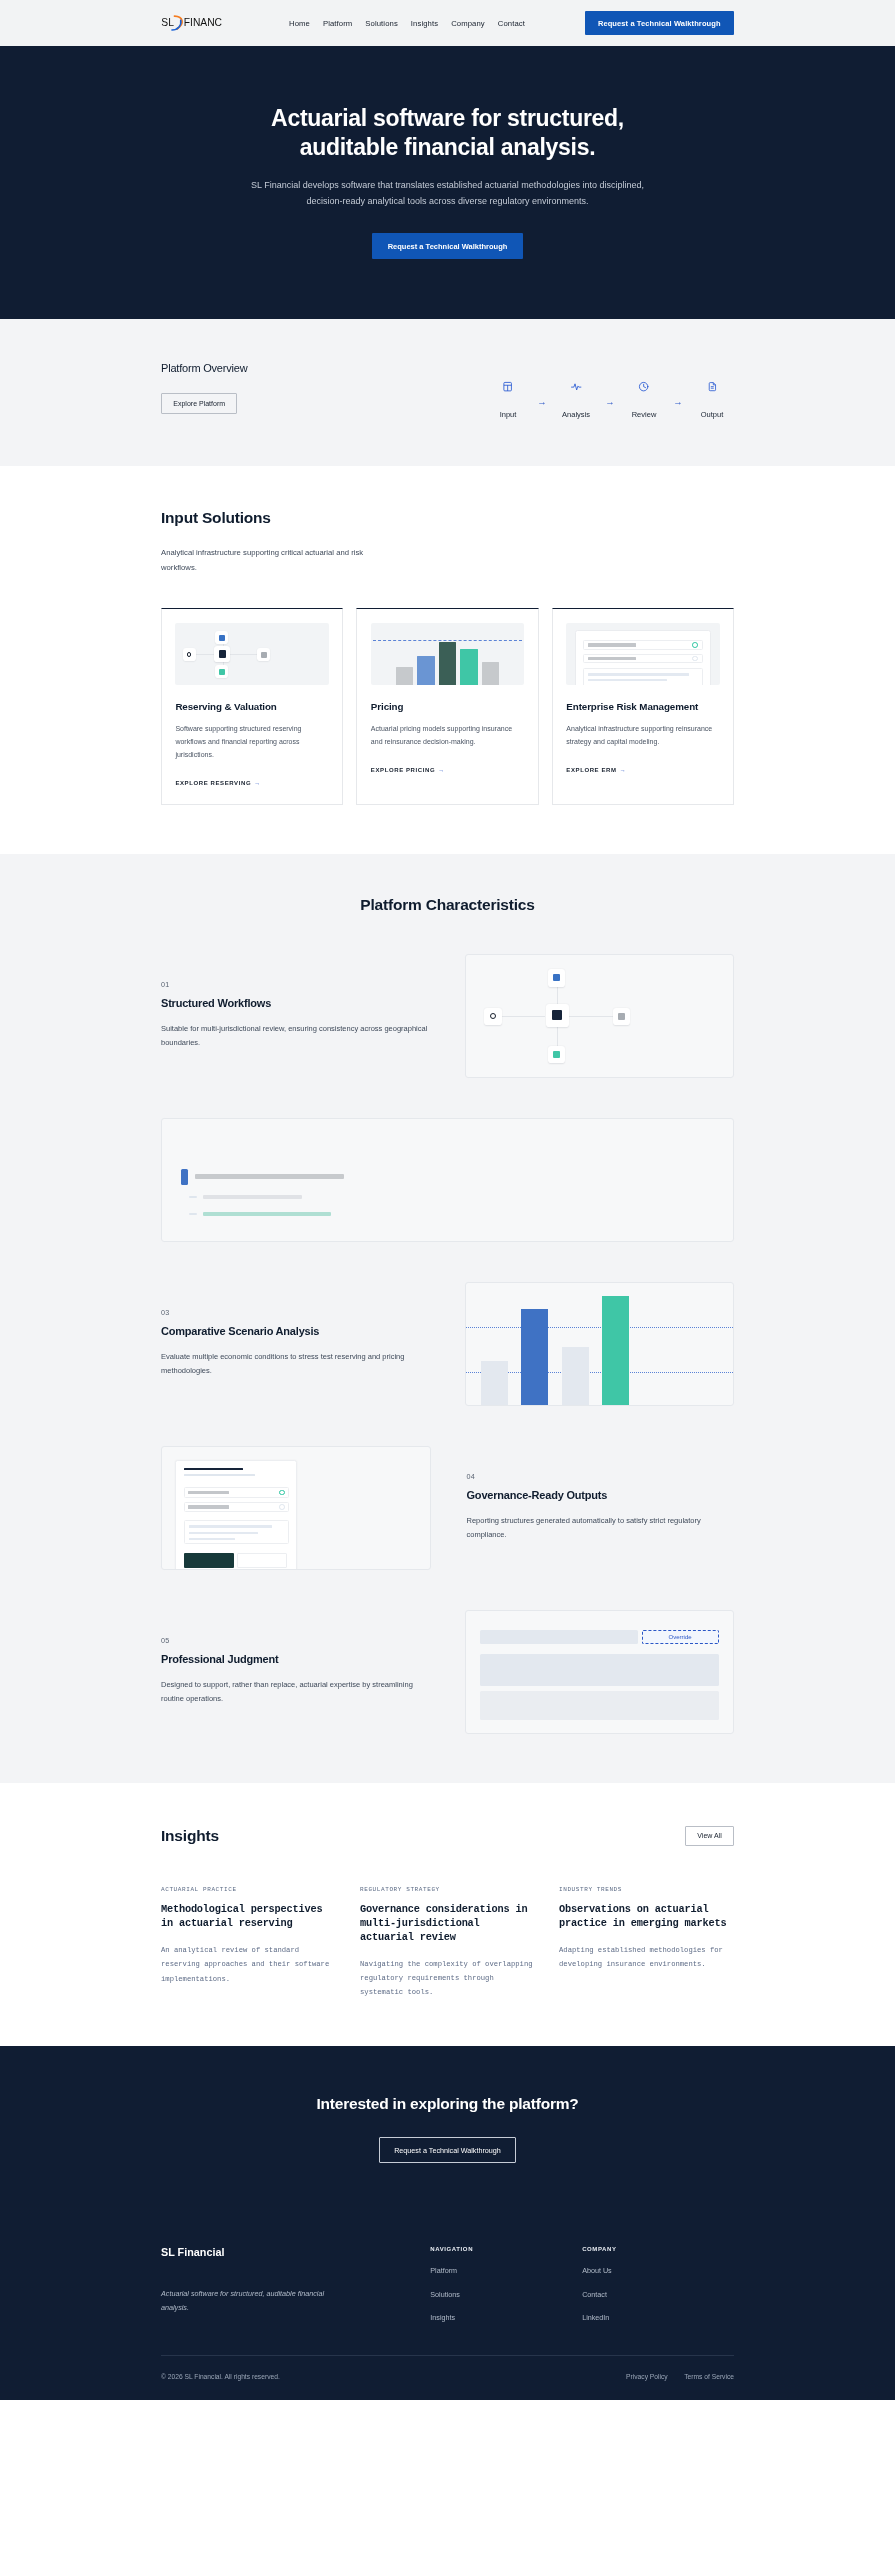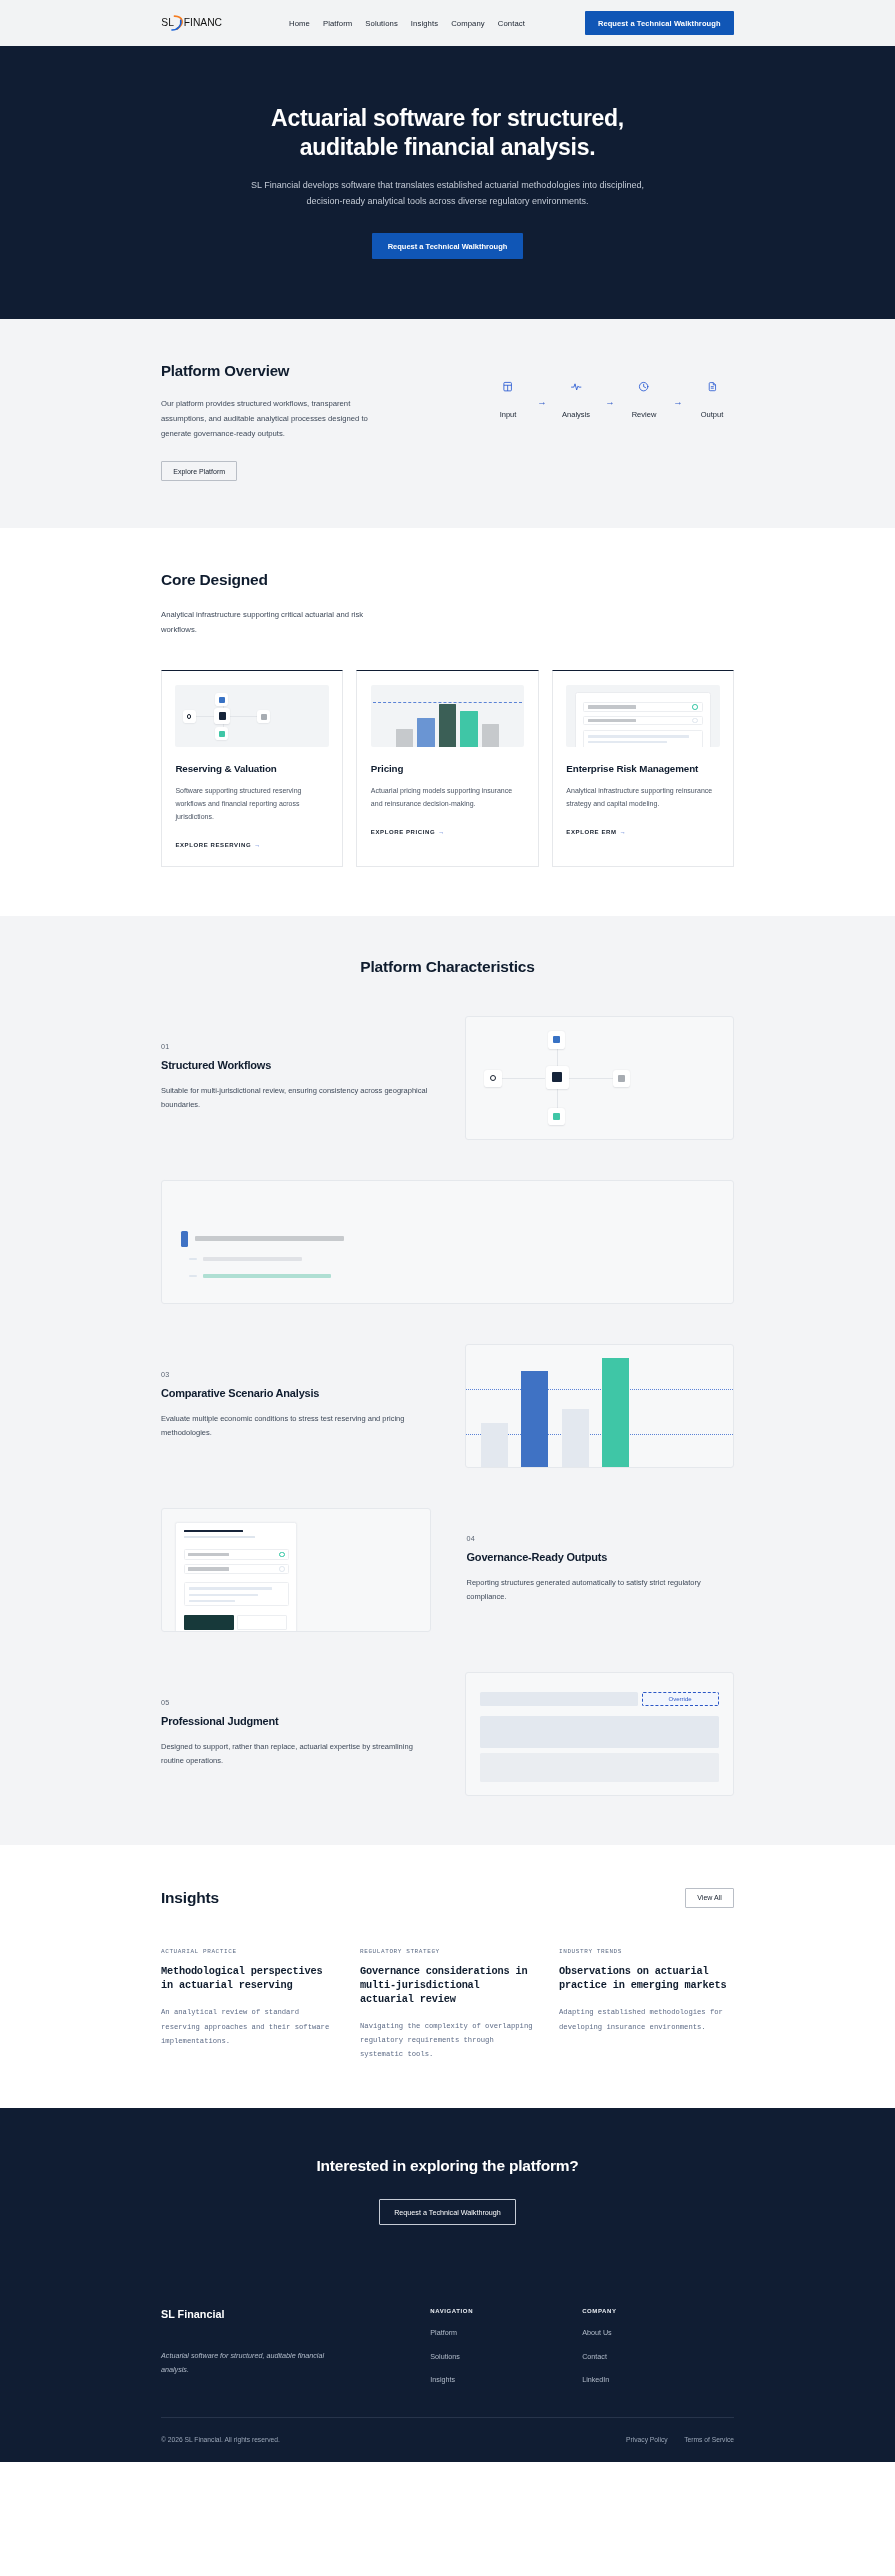--- a/index.html
+++ b/index.html
@@ -54,21 +54,21 @@
   .hero-btn {
     display:inline-block; margin-top:24px;
     background:#1056b6; color:#fff; font-size:7.5px; font-weight:700;
     padding:8.2px 15.5px; border:none; border-radius:1px; cursor:pointer;
   }
 
   
   .overview { background:#f3f4f6; padding:43px 0 47px; }
   .overview-inner { display:flex; align-items:flex-start; }
   .overview-left { width:52%; }
-  .overview h2 { font-size:15px; font-weight:700; letter-spacing:-0.2px; }
+  .overview h2 { font-size:11px; font-weight:400; letter-spacing:-0.2px; }
   .overview p {
     margin-top:17.5px; font-size:7.7px; line-height:1.95; color:#3f4a5a;
     max-width:227px;
   }
   .ghost-btn {
     margin-top:19.6px; display:inline-block;
     background:transparent; border:0.5px solid #b9bec6;
     padding:5.7px 11.3px; font-size:7px; color:#17202e;
     border-radius:1px; cursor:pointer;
   }
@@ -221,21 +221,20 @@
       </h1>
       <p>SL Financial develops software that translates established actuarial methodologies into disciplined, decision-ready analytical tools across diverse regulatory environments.</p>
       <button class="hero-btn">Request a Technical Walkthrough</button>
     </div>
   </section>
 
   <section class="overview">
     <div class="container overview-inner">
       <div class="overview-left">
         <h2>Platform Overview</h2>
-        <p>Our platform provides structured workflows, transparent assumptions, and auditable analytical processes designed to generate governance-ready outputs.</p>
         <button class="ghost-btn">Explore Platform</button>
       </div>
 
       <div class="flow">
         <div class="flow-step">
           <span class="flow-icon">
             <svg width="11.3" height="11.3" viewBox="0 0 24 24" fill="none" stroke="#1A4FD0" stroke-width="1.7">
               <rect x="4" y="3" width="16" height="18" rx="2"></rect>
                 <line x1="4" y1="9" x2="20" y2="9"></line>
                 <line x1="12" y1="9" x2="12" y2="21"></line>
@@ -276,21 +275,21 @@
             </svg>
           </span>
           <span class="flow-label">Output</span>
         </div>
       </div>
     </div>
   </section>
 
   <section class="solutions">
     <div class="container">
-      <h2>Core Designed</h2>
+      <h2>Input Solutions</h2>
       <p>Analytical infrastructure supporting critical actuarial and risk workflows.</p>
 
       <div class="cards">
 
         <article class="card">
           <div class="card-visual">
             <div class="nodes">
               <div class="nline" style="left:17.5px;top:31px;width:34px;"></div>
               <div class="nline" style="left:52px;top:31px;width:36px;"></div>
               <div class="nline" style="left:48px;top:14.4px;width:0.5px;height:16.5px;background:#e2e5e9;"></div>

